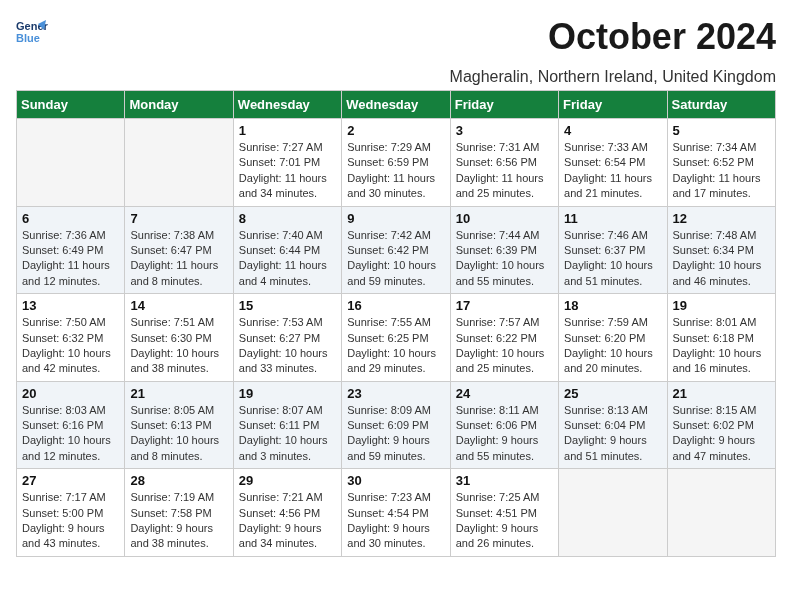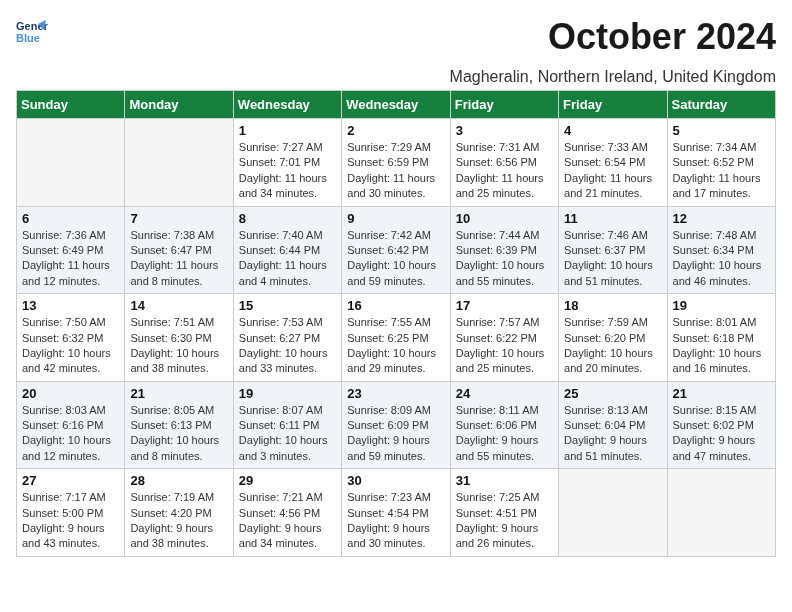--- a/index.html
+++ b/index.html
@@ -305,21 +305,21 @@
         <td>
           <span class="day-number">27</span>
           <div class="day-info">Sunrise: 7:17 AM
 Sunset: 5:00 PM
 Daylight: 9 hours
 and 43 minutes.</div>
         </td>
         <td>
           <span class="day-number">28</span>
           <div class="day-info">Sunrise: 7:19 AM
-Sunset: 4:20 PM
+Sunset: 7:58 PM
 Daylight: 9 hours
 and 38 minutes.</div>
         </td>
         <td>
           <span class="day-number">29</span>
           <div class="day-info">Sunrise: 7:21 AM
 Sunset: 4:56 PM
 Daylight: 9 hours
 and 34 minutes.</div>
         </td>

